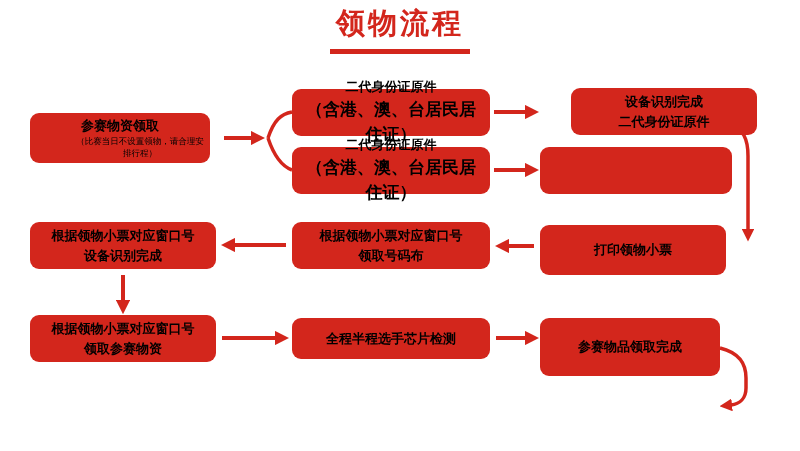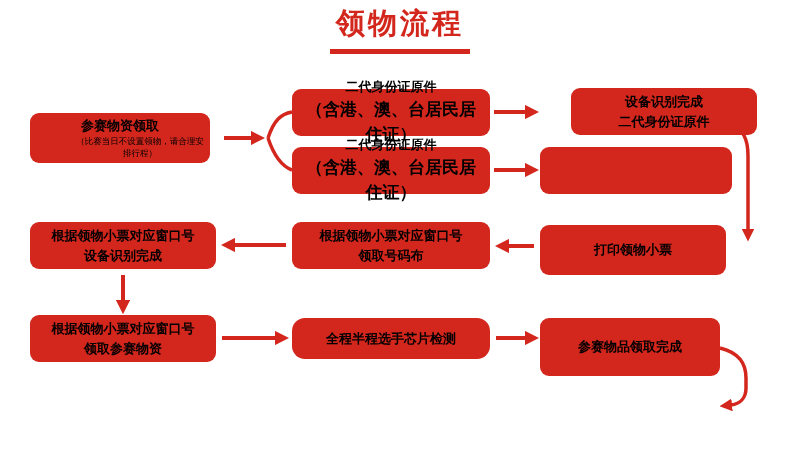--- a/index.html
+++ b/index.html
@@ -126,21 +126,21 @@
   <div class="box" style="left:30px; top:222px; width:186px; height:47px;">
     <span class="main">根据领物小票对应窗口号</span>
     <span class="main">设备识别完成</span>
   </div>
 
   <div class="box" style="left:30px; top:315px; width:186px; height:47px;">
     <span class="main">根据领物小票对应窗口号</span>
     <span class="main">领取参赛物资</span>
   </div>
 
-  <div class="box" style="left:292px; top:318px; width:198px; height:41px;border-radius:13px;">
+  <div class="box" style="left:292px; top:318px; width:198px; height:41px;">
     <span class="main">全程半程选手芯片检测</span>
   </div>
 
   <div class="box" style="left:540px; top:318px; width:180px; height:58px;">
     <span class="main">参赛物品领取完成</span>
   </div>
 
 
 </div>
 

